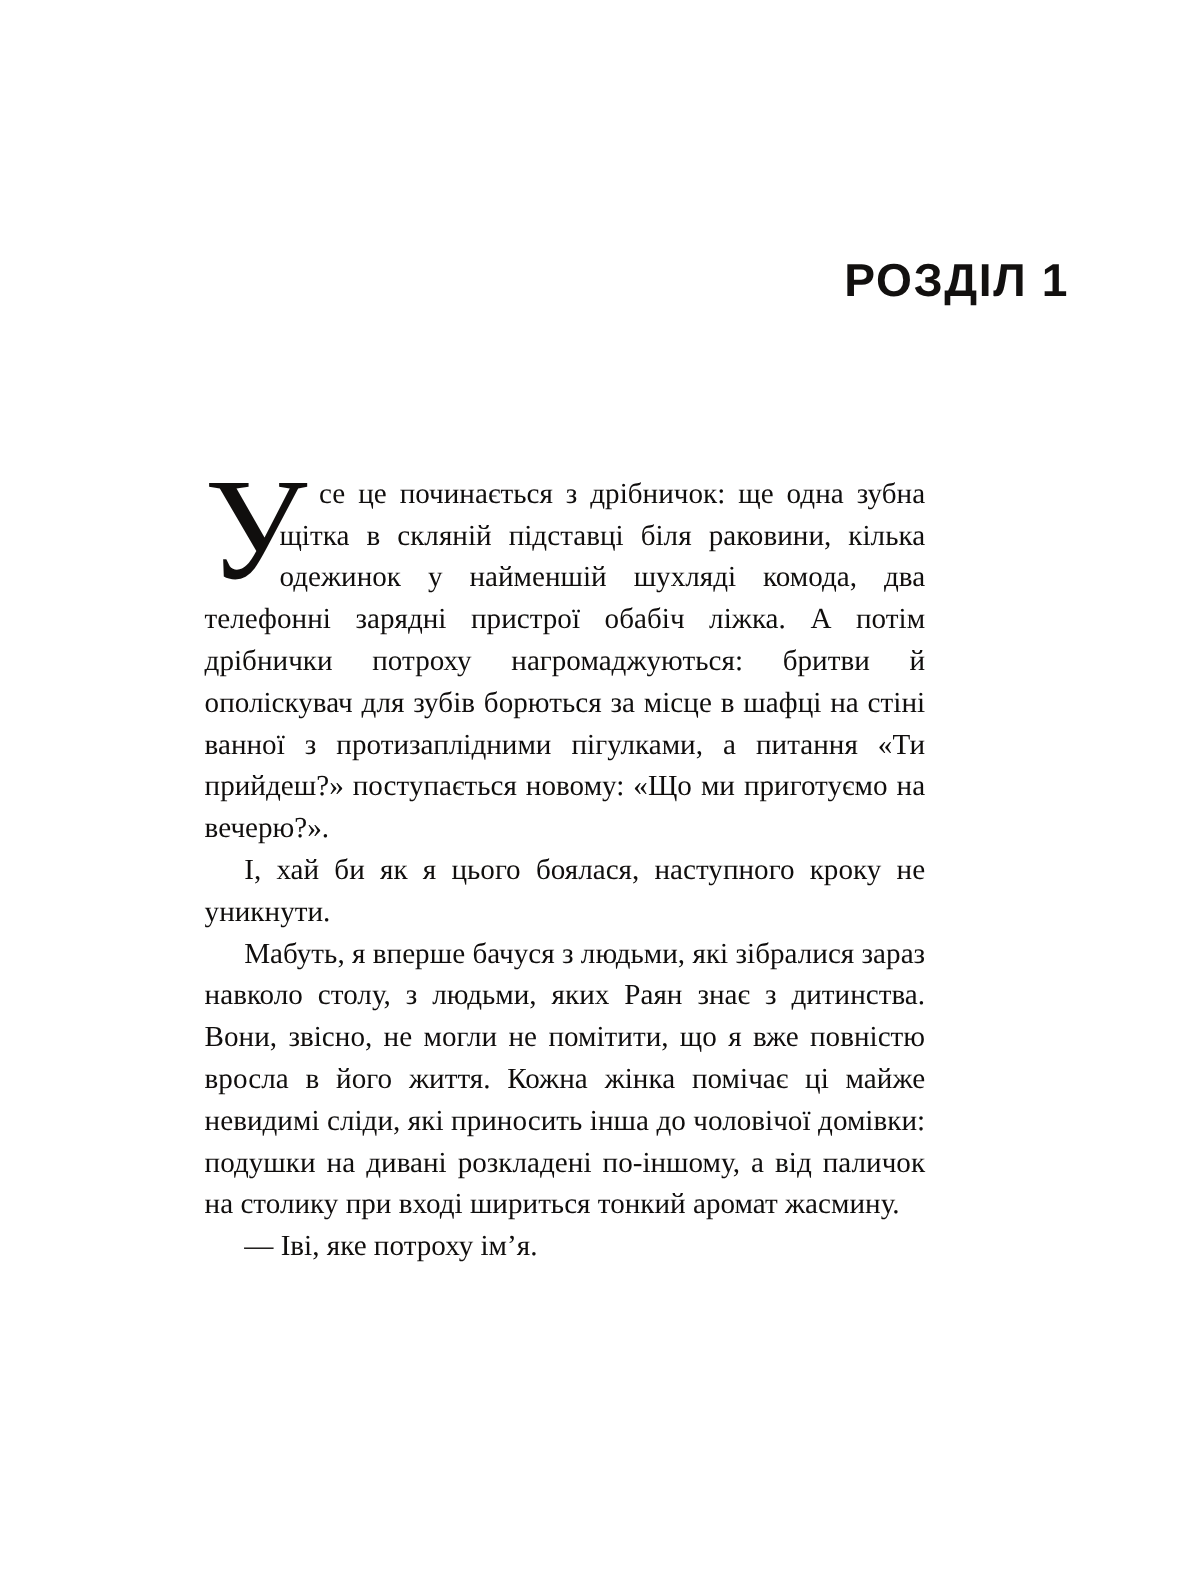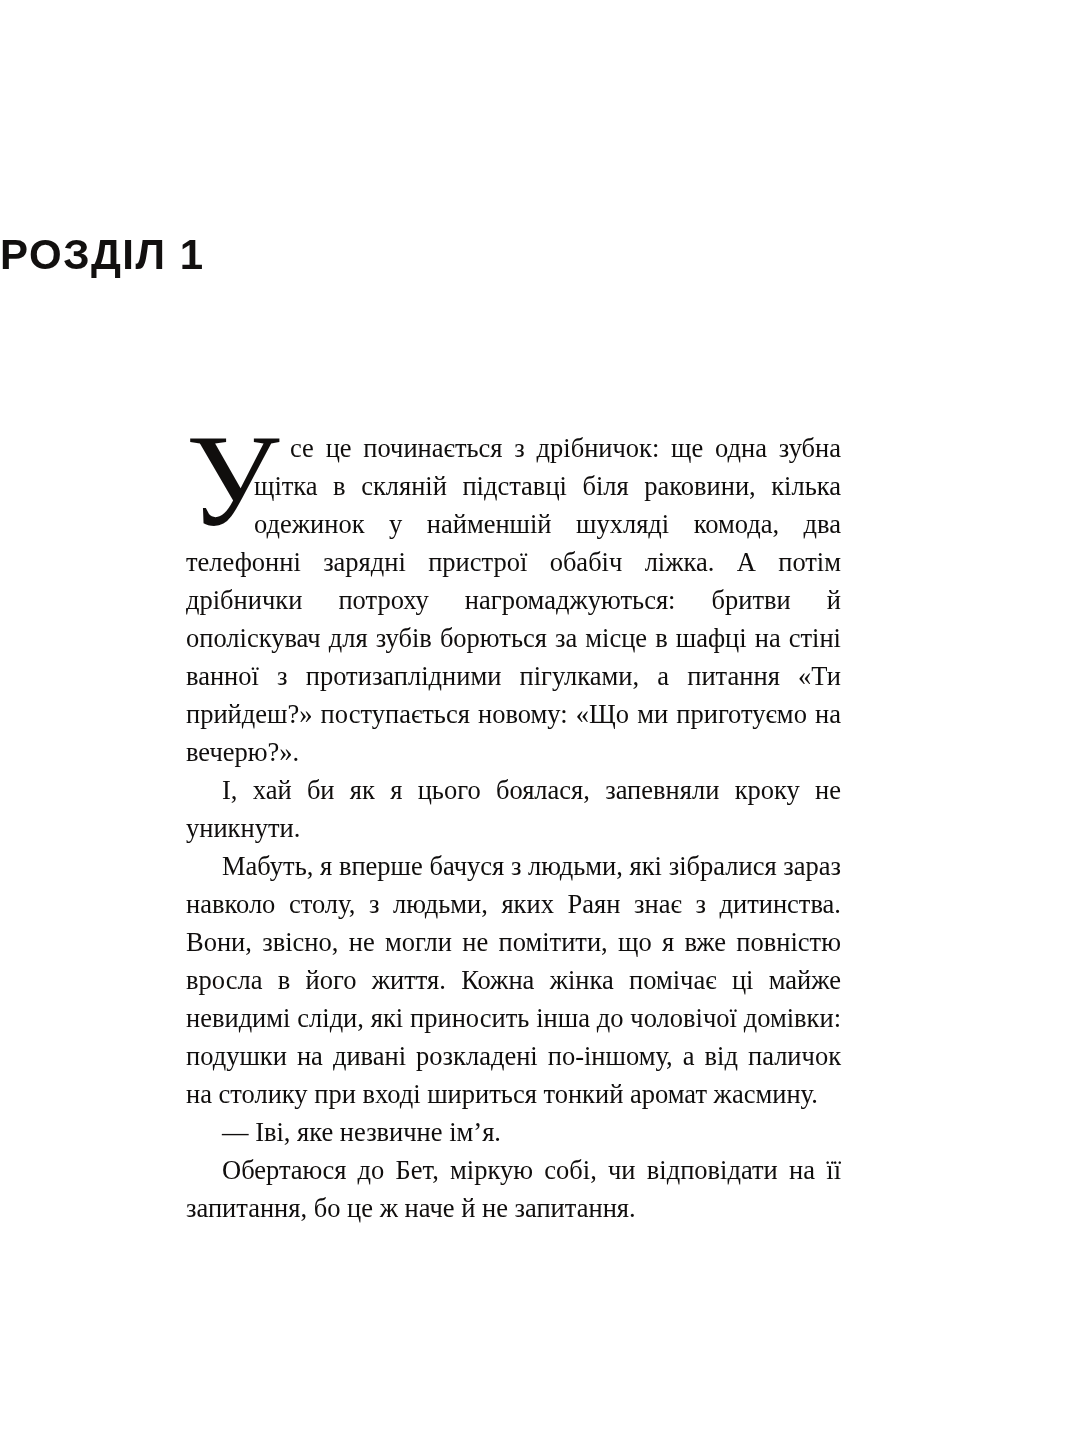--- a/index.html
+++ b/index.html
@@ -17,21 +17,21 @@
     overflow: hidden;
     box-sizing: border-box;
   }
 
   
   .chapter-heading {
     position: absolute;
     top: 206px;
     left: 0;
     width: 972px;
-    text-align: left;
+    text-align: right;
     font-family: "Liberation Sans", sans-serif;
     font-weight: 700;
     font-size: 42px;
     letter-spacing: 1.5px;
     color: #12100f;
     line-height: 1;
   }
 
   
   .text-column {
@@ -102,24 +102,23 @@
 
     <p class="dropcap-para">
       <span class="dropcap">
         <svg viewBox="0 0 62 108" xmlns="http://www.w3.org/2000/svg" aria-hidden="true">
           <text x="0" y="92">У</text>
         </svg>
       </span>
       <span class="dropcap-body">се це починається з дрібничок: ще одна зубна щітка в скляній підставці біля раковини, кілька одежинок у найменшій шухляді комода, два телефонні зарядні пристрої обабіч ліжка. А потім дрібнички потроху нагромаджуються: бритви й ополіскувач для зубів борються за місце в шафці на стіні ванної з протизаплідними пігулками, а питання «Ти прийдеш?» поступається новому: «Що ми приготуємо на вечерю?».</span>
     </p>
 
-    <p>І, хай би як я цього боялася, запевняли кроку не уникнути.</p>
+    <p>І, хай би як я цього боялася, наступного кроку не уникнути.</p>
 
     <p>Мабуть, я вперше бачуся з людьми, які зібралися зараз навколо столу, з людьми, яких Раян знає з дитинства. Вони, звісно, не могли не помітити, що я вже повністю вросла в його життя. Кожна жінка помічає ці майже невидимі сліди, які приносить інша до чоловічої домівки: подушки на дивані розкладені по-іншому, а від паличок на столику при вході шириться тонкий аромат жасмину.</p>
 
 
-    <p>— Іві, яке незвичне ім’я.</p>
+    <p>— Іві, яке потроху ім’я.</p>
 
-    <p>Обертаюся до Бет, міркую собі, чи відповідати на її запитання, бо це ж наче й не запитання.</p>
 
   </div>
 
 </div>
 
 </body></html>

